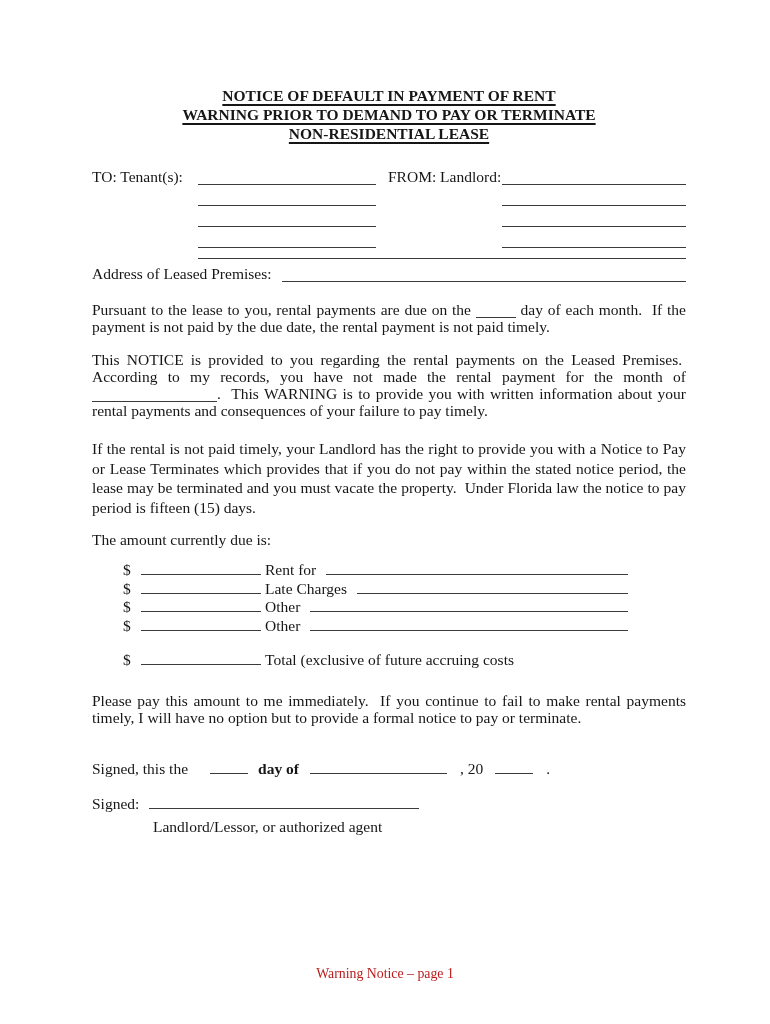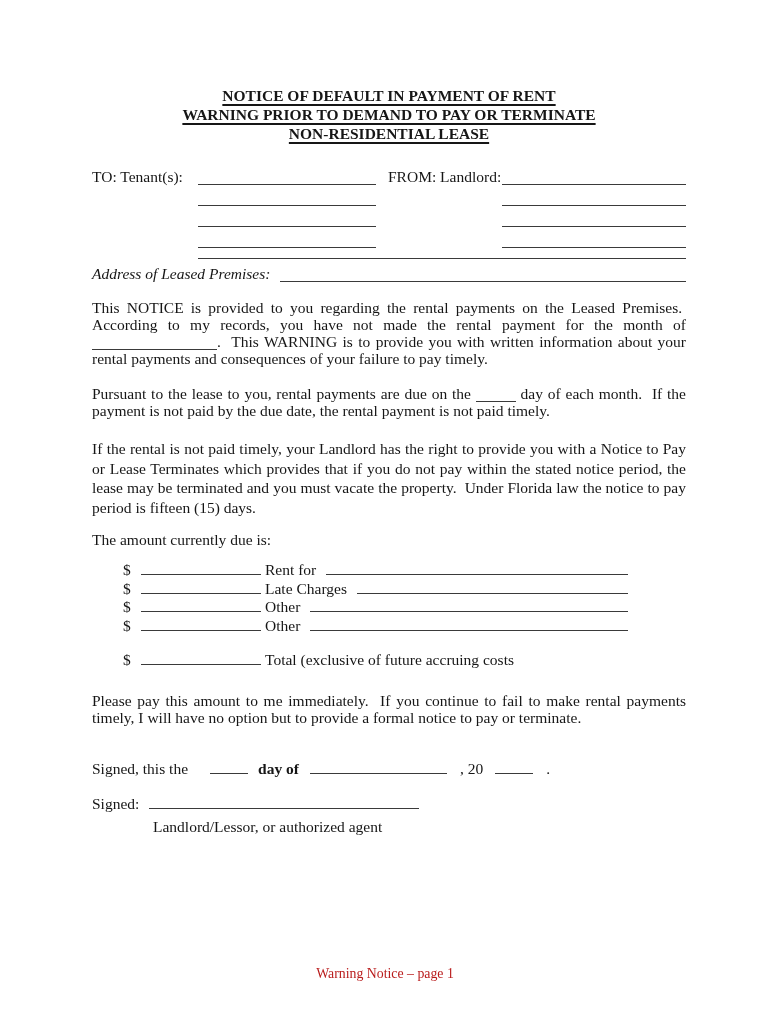--- a/index.html
+++ b/index.html
@@ -16,21 +16,21 @@
   .title-line {
     line-height:19px; text-decoration:underline;
     text-decoration-thickness:1.5px; text-underline-offset:3px;
   }
 
   
   .parties { margin-top:21px; }
   .prow { display:flex; align-items:flex-end; height:22px; }
   .prow.r2 { height:21px; }
   .prow.longrow { height:11px; }
-  .prow.addrrow { height:23px;font-style:italic; }
+  .prow.addrrow { height:23px; }
   .plabel { white-space:nowrap; flex:0 0 auto; }
   .plabel.to   { width:106px; }
   .plabel.from { width:126px; padding-left:12px; box-sizing:border-box; }
   .plabel.addr { padding-right:10px; }
   .pspacer-l { flex:0 0 106px; }
   .pspacer-m { flex:0 0 126px; }
   .tcol { flex:0 0 178px; }
   .lcol { flex:1 1 auto; }
   .ublank { height:2px; border-bottom:1.5px solid #3a3a3a; align-self:flex-end; margin-bottom:1px; }
 
@@ -114,23 +114,23 @@
       <div class="prow longrow">
         <span class="pspacer-l"></span>
         <span class="lcol ublank"></span>
       </div>
       <div class="prow addrrow">
         <span class="plabel addr">Address of Leased Premises:</span>
         <span class="lcol ublank"></span>
       </div>
     </section>
 
+    <p class="para"><span>Pursuant to the lease to you, rental payments are due on the </span><span class="iblank w40"></span><span>&nbsp;day of each month.&nbsp; If the payment is not paid by the due date, the rental payment is not paid timely.</span></p>
+
     <p class="para p1"><span>This NOTICE is provided to you regarding the rental payments on the Leased Premises.&nbsp; According to my records, you have not made the rental payment for the month of </span><span class="iblank w125"></span><span>.&nbsp; This WARNING is to provide you with written information about your rental payments and consequences of your failure to pay timely.</span></p>
-
-    <p class="para"><span>Pursuant to the lease to you, rental payments are due on the </span><span class="iblank w40"></span><span>&nbsp;day of each month.&nbsp; If the payment is not paid by the due date, the rental payment is not paid timely.</span></p>
 
     <p class="para rights">If the rental is not paid timely, your Landlord has the right to provide you with a Notice to Pay or Lease Terminates which provides that if you do not pay within the stated notice period, the lease may be terminated and you must vacate the property.&nbsp; Under Florida law the notice to pay period is fifteen (15) days.</p>
 
     <p class="amount-heading">The amount currently due is:</p>
 
     <section class="amounts">
       <div class="amt-row">
         <span class="amt-dollar">$</span>
         <span class="iblank amt-line"></span>
         <span class="amt-label">Rent for</span>

